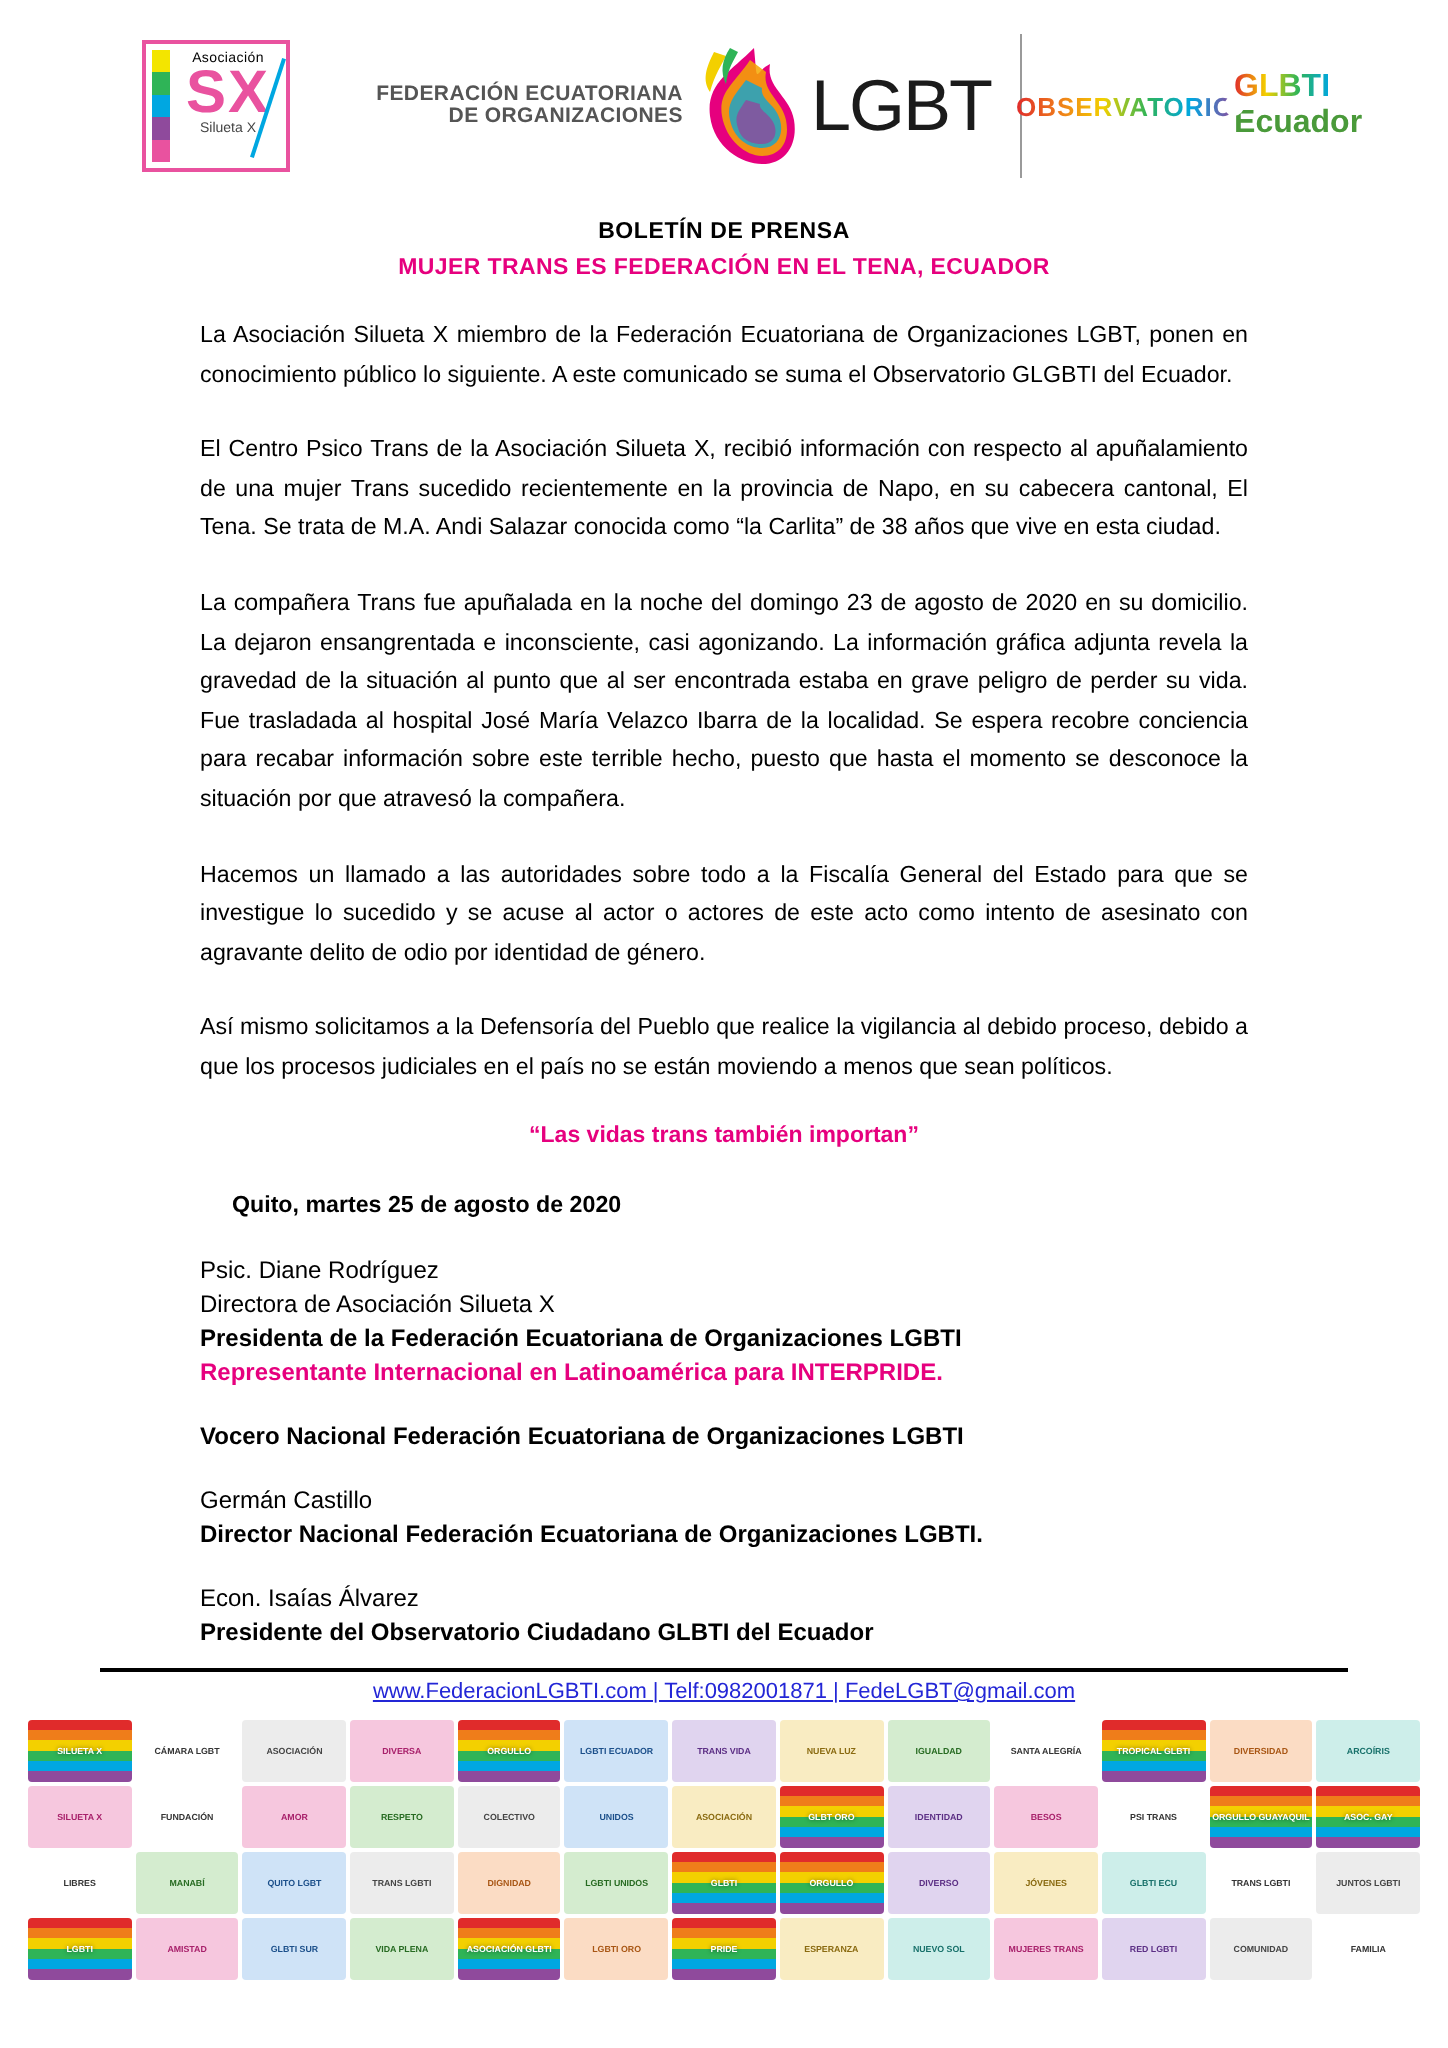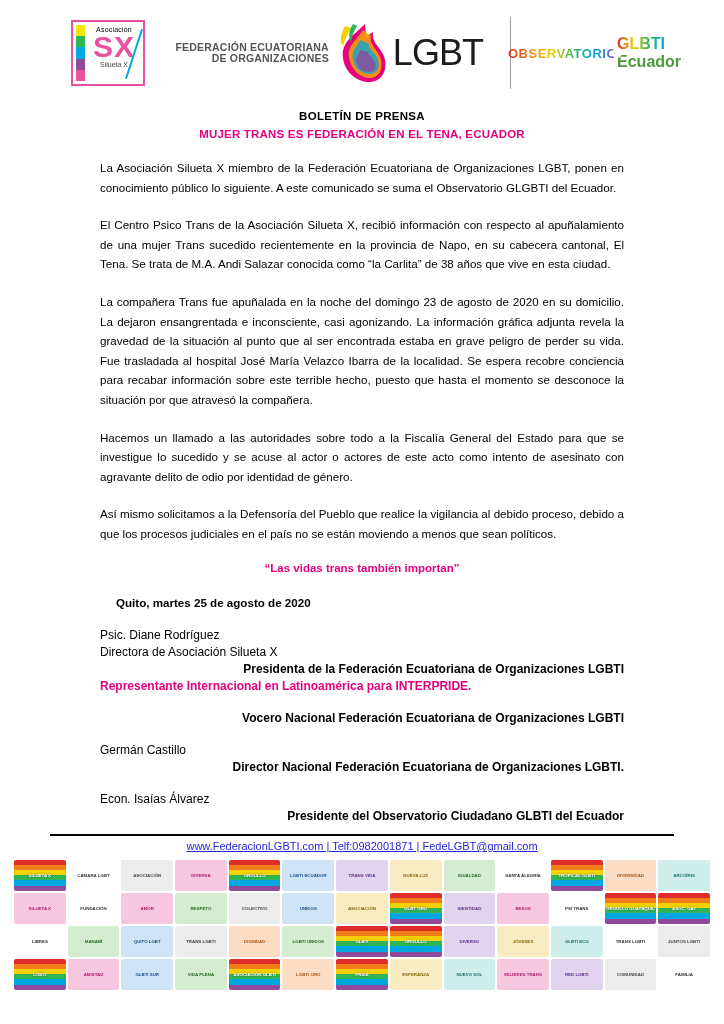--- a/index.html
+++ b/index.html
@@ -93,21 +93,21 @@
     height: 52px;
     background: #00a7e1;
     transform: rotate(18deg);
   }
 
   .logo-fed {
     width: 320px;
     height: 78px;
     display: flex;
     align-items: center;
-    justify-content: flex-start;
+    justify-content: flex-end;
     gap: 4px;
     padding-left: 20px;
   }
   .fed-words {
     text-align: right;
     line-height: 11px;
   }
   .fed-words div {
     font-size: 10.5px;
     font-weight: bold;
@@ -229,21 +229,20 @@
     line-height: 17px;
   }
   .sig-name {
     font-weight: normal;
   }
   .sig-role {
     font-weight: normal;
   }
   .sig-strong {
     font-weight: bold;
-    text-align: right;
   }
   .sig-pink {
     font-weight: bold;
     color: #e6007e;
   }
 
   
   .footer {
     position: absolute;
     left: 0;

